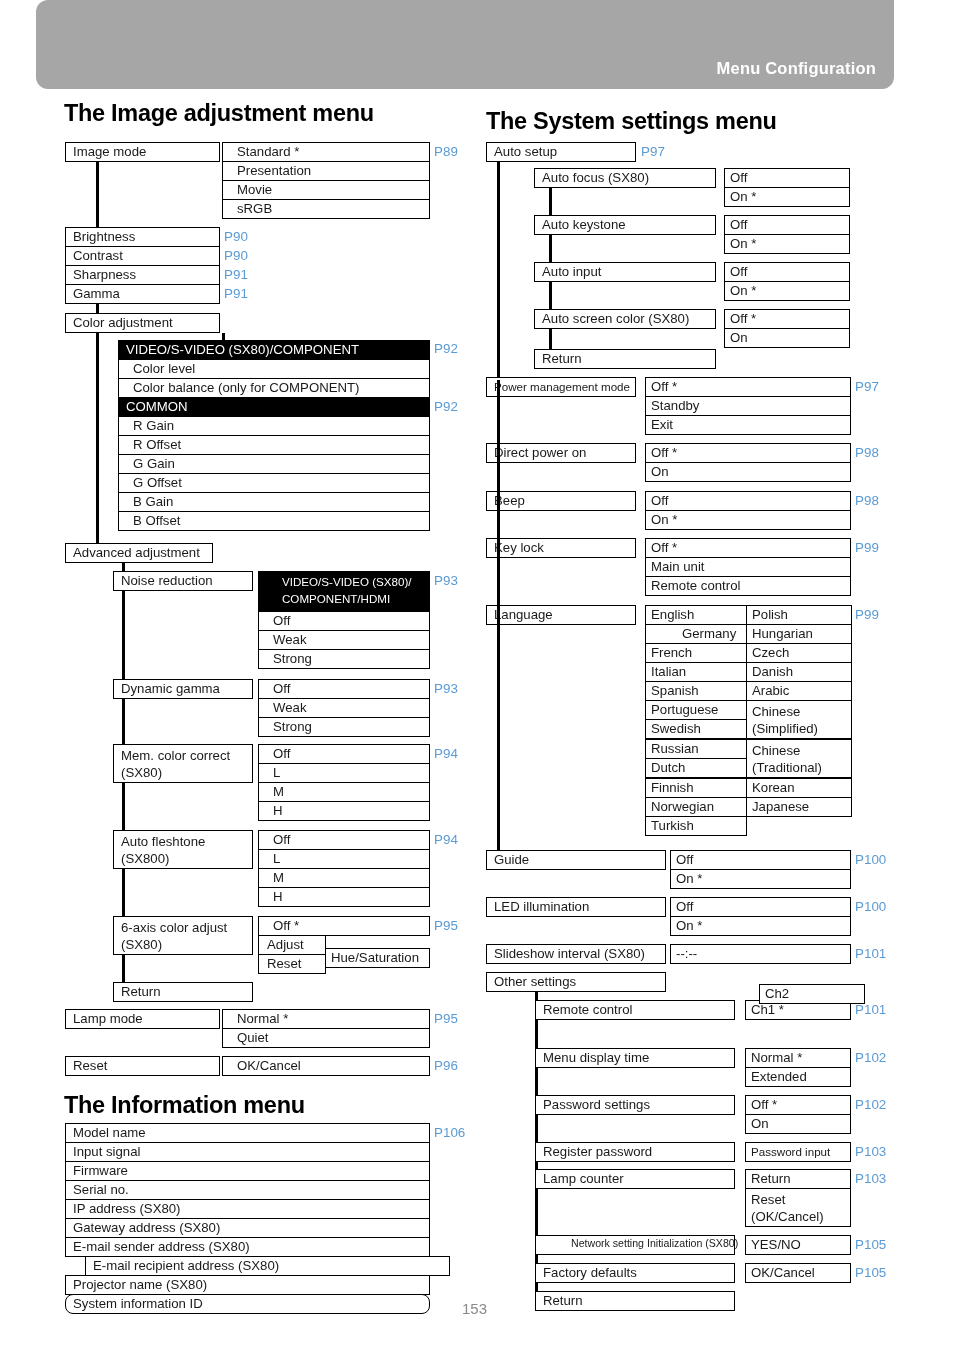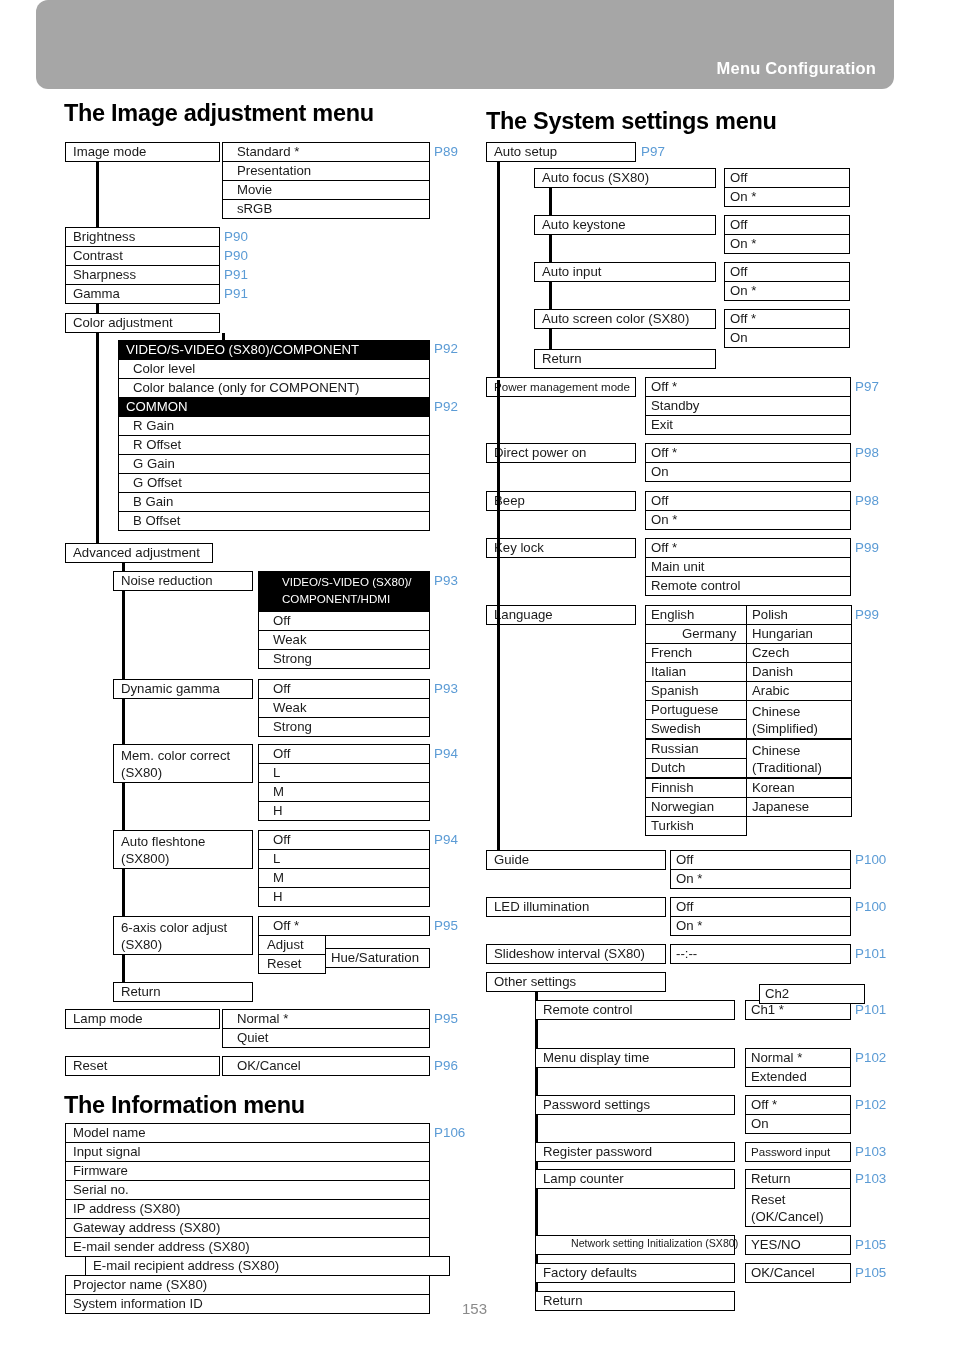--- a/index.html
+++ b/index.html
@@ -146,21 +146,21 @@
 
 <div class="box" style="left:65px;top:1123px;width:365px;height:20px;">Model name</div>
 <div class="box" style="left:65px;top:1142px;width:365px;height:20px;">Input signal</div>
 <div class="box" style="left:65px;top:1161px;width:365px;height:20px;">Firmware</div>
 <div class="box" style="left:65px;top:1180px;width:365px;height:20px;">Serial no.</div>
 <div class="box" style="left:65px;top:1199px;width:365px;height:20px;">IP address (SX80)</div>
 <div class="box" style="left:65px;top:1218px;width:365px;height:20px;">Gateway address (SX80)</div>
 <div class="box" style="left:65px;top:1237px;width:365px;height:20px;">E-mail sender address (SX80)</div>
 <div class="box" style="left:65px;top:1256px;width:365px;height:20px;margin-left:20px;">E-mail recipient address (SX80)</div>
 <div class="box" style="left:65px;top:1275px;width:365px;height:20px;">Projector name (SX80)</div>
-<div class="box" style="left:65px;top:1294px;width:365px;height:20px;">System information ID</div>
+<div class="box" style="left:65px;top:1294px;width:365px;height:20px;border-radius:8px;">System information ID</div>
 
 <div class="h1" style="left:486px;top:108px;">The System settings menu</div>
 
 <div class="box" style="left:486px;top:142px;width:150px;height:20px;">Auto setup</div>
 <div class="pref" style="left:641px;top:144px;">P97</div>
 <div class="vline" style="left:497px;top:162px;height:218px;"></div>
 <div class="vline" style="left:549px;top:188px;height:173px;"></div>
 
 <div class="box" style="left:534px;top:168px;width:182px;height:20px;">Auto focus (SX80)</div>
 <div class="box c" style="left:724px;top:168px;width:126px;height:20px;">Off</div>

